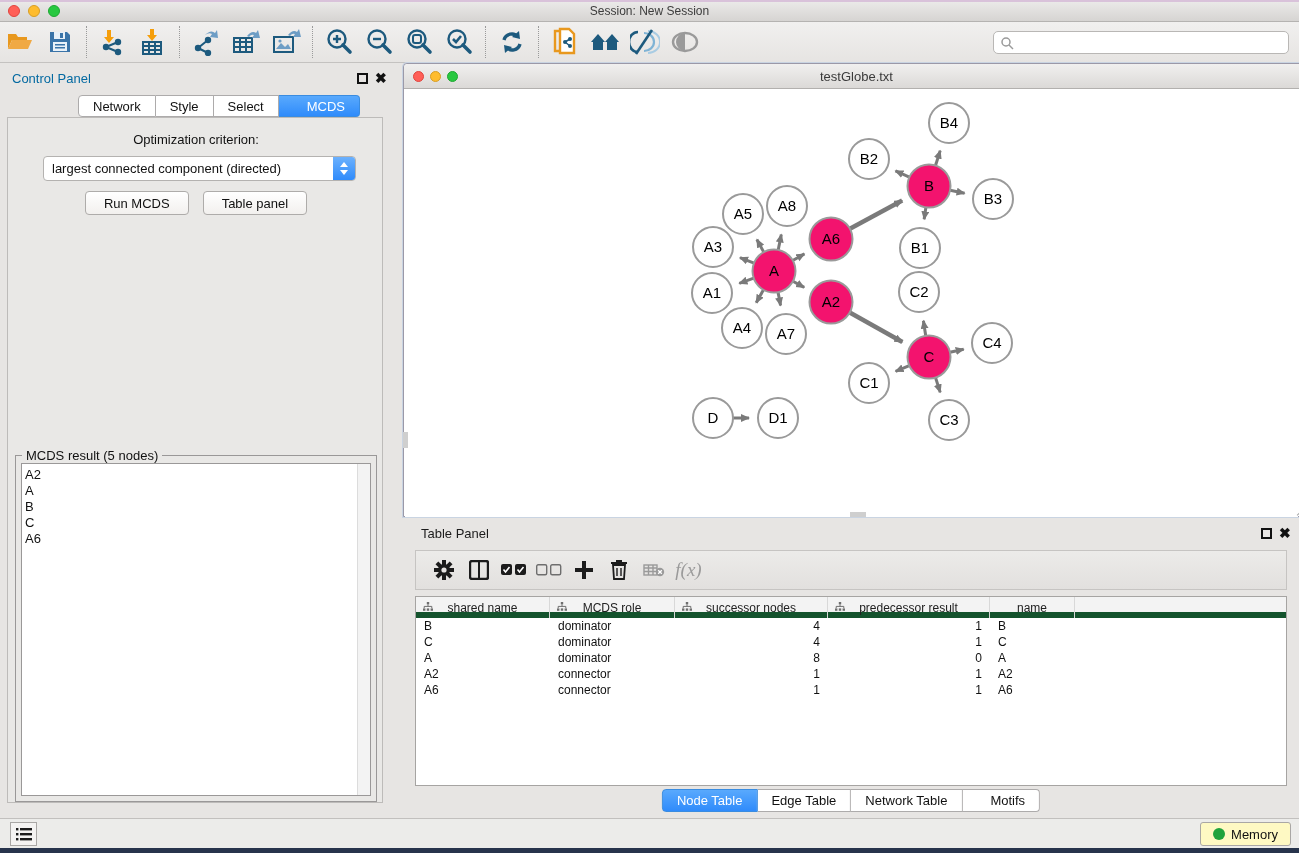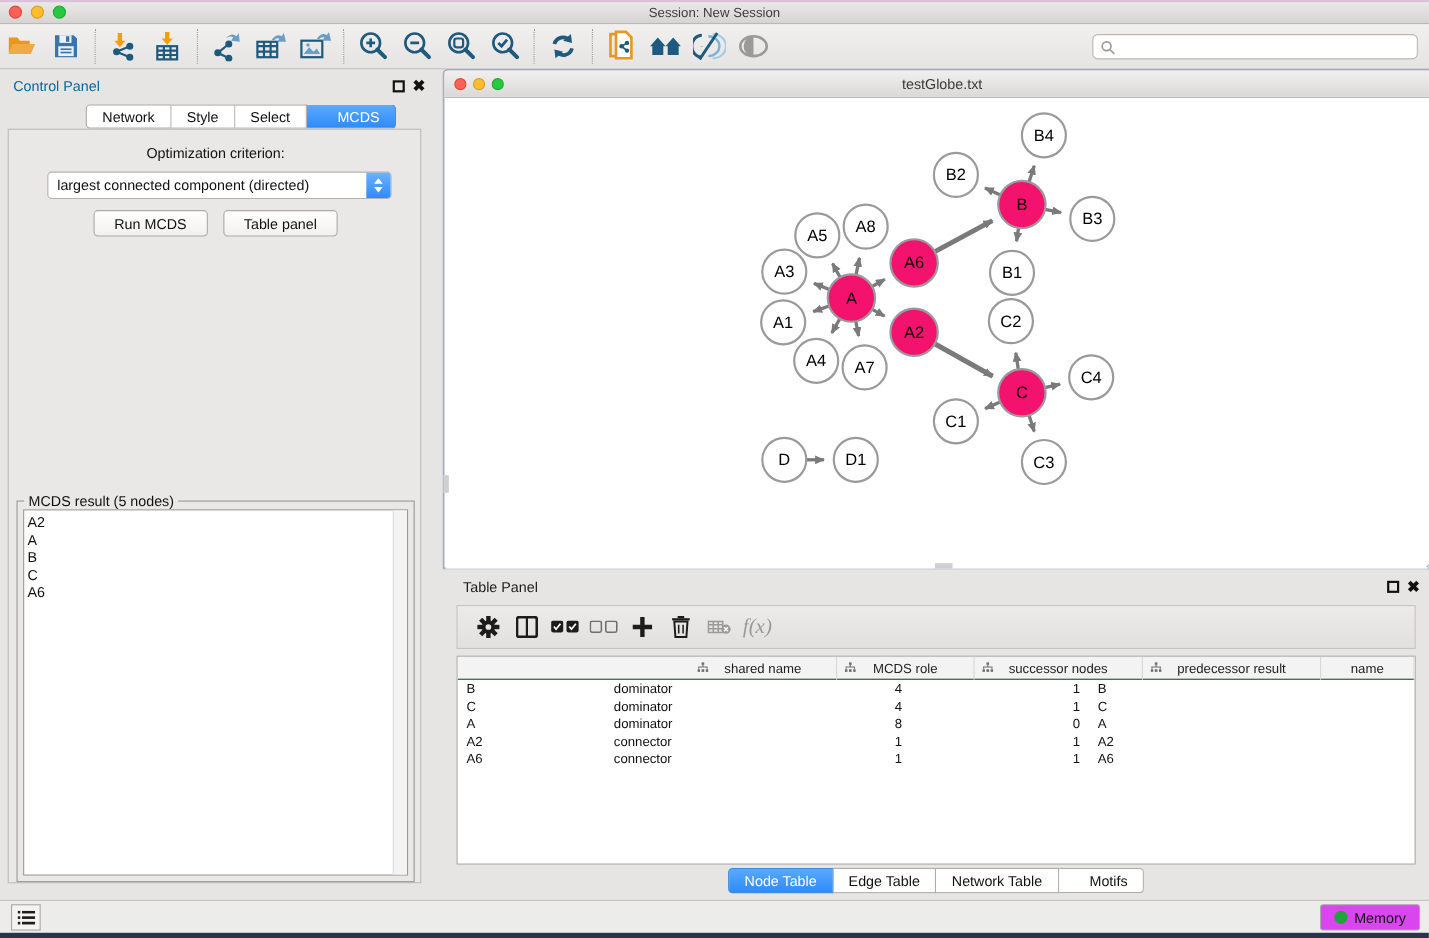--- a/index.html
+++ b/index.html
@@ -71,36 +71,36 @@
   .edge-handle-left { position:absolute; left:-1px; top:368px; width:5px; height:16px; background:#cfcfcf; }
 
   
   .tablepanel { position:absolute; left:403px; top:520px; width:896px; height:298px; }
   .tp-title { position:absolute; left:18px; top:6px; font-size:13px; color:#1c1c1c; }
   .tp-toolbar { position:absolute; left:12px; top:30px; width:872px; height:40px;
     background:linear-gradient(#ecebe9,#e2e0de); border:1px solid #c6c4c2; display:flex; align-items:center; padding-left:10px; }
   .tp-tbtn { width:35px; height:32px; display:flex; align-items:center; justify-content:center; }
   .fx { font-family:"Liberation Serif", serif; font-style:italic; font-size:19px; color:#9a9a9a; }
   .tp-table { position:absolute; left:12px; top:76px; width:872px; height:190px; background:#fff; border:1px solid #a6a4a2; overflow:hidden; }
-  .thead { display:flex; height:21px; background:#f3f3f3; border-bottom:1px solid #14532d;justify-content:flex-end; }
+  .thead { display:flex; height:21px; background:#f3f3f3; border-bottom:6px solid #14532d; }
   .th { position:relative; height:21px; border-right:1px solid #d8d8d8; font-size:12px; color:#222;
     display:flex; align-items:center; justify-content:center; }
   .th .colicon { position:absolute; left:7px; top:5px; }
   .trow { display:flex; height:16px; font-size:12px; color:#111; }
   .td { padding:1px 8px 0 8px; white-space:nowrap; overflow:hidden; }
   .td.num { text-align:right; }
   .tp-tabs { position:absolute; left:50%; transform:translateX(-50%); top:269px; display:flex; }
   .tp-tabs .seg-tab { height:23px; font-size:13px; }
 
   
   .statusbar { position:absolute; left:0; top:818px; width:1299px; height:30px;
     background:#ececea; border-top:1px solid #c2c0be; }
   .list-btn { position:absolute; left:10px; top:3px; width:27px; height:24px; background:#f4f3f2;
     border:1px solid #a9a7a5; display:flex; align-items:center; justify-content:center; }
-  .mem-btn { position:absolute; right:8px; top:3px; height:24px; padding:0 12px; background:#d946ef;
+  .mem-btn { position:absolute; right:8px; top:3px; height:24px; padding:0 12px; background:#fef9c3;
     border:1px solid #a9a7a5; border-radius:3px; display:flex; align-items:center; gap:6px; font-size:13px; color:#111; }
   .mem-dot { width:12px; height:12px; border-radius:50%; background:#1fa33c; }
   .desktop-strip { position:absolute; left:0; top:848px; width:1299px; height:5px; background:#27344c; }
 </style>
 </head>
 <body>
 
 <div class="titlebar">
   <div class="lights">
     <div class="light red"></div>

